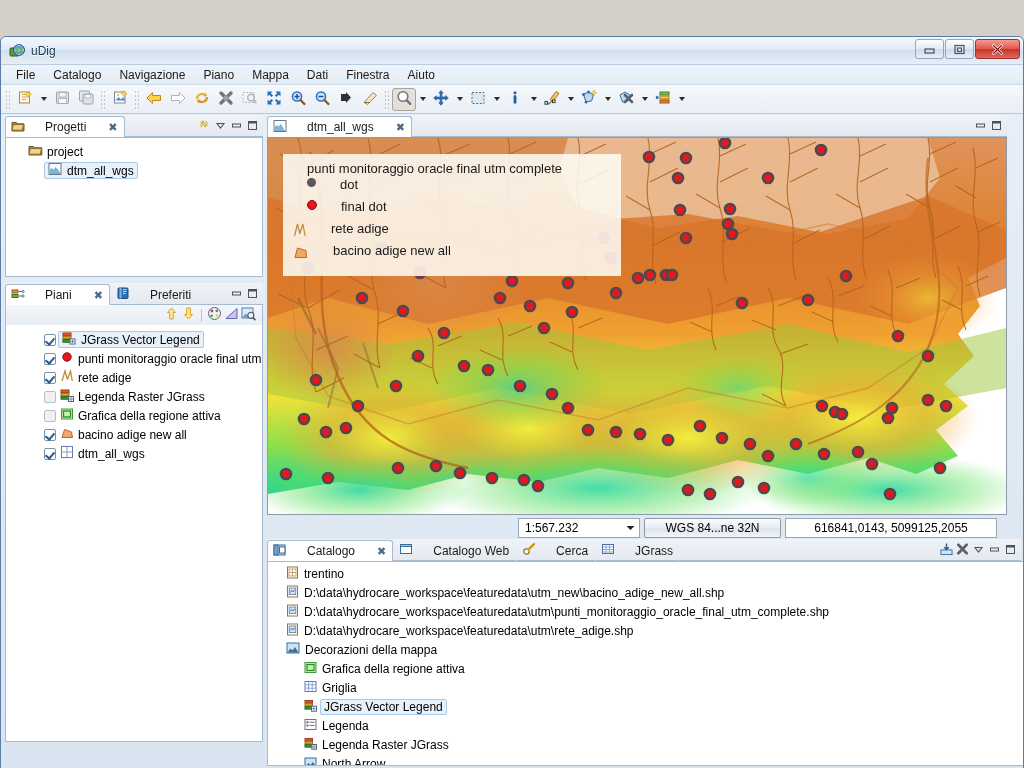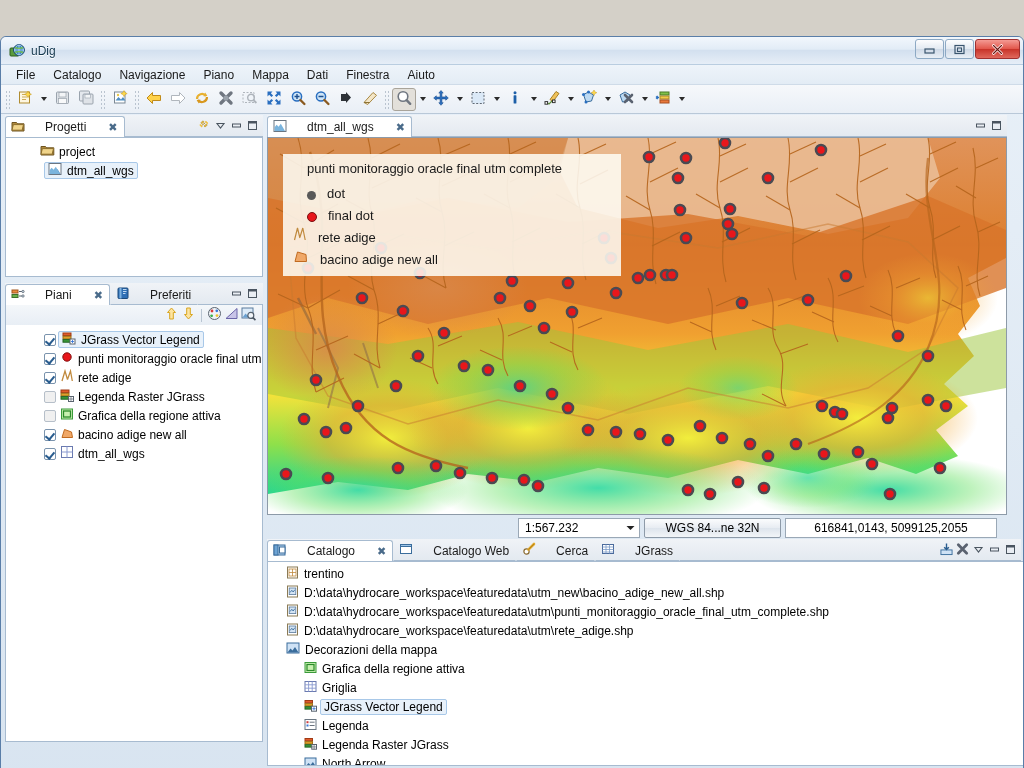--- a/index.html
+++ b/index.html
@@ -226,21 +226,21 @@
   #statusbar .sdiv{ width:1px;height:24px;background:#c6d0db; margin:0 8px;}
 
   
   #legend {
     position:absolute; left:15px; top:16px; width:338px;
     background:rgba(253,250,243,0.88);
     padding:8px 10px 10px 10px;
     font-size:13px; color:#1a1a1a;
     line-height:1.0;
   }
-  #legend .lrow{ display:flex; align-items:flex-end; gap:11px; height:22px;}
+  #legend .lrow{ display:flex; align-items:flex-start; gap:24px; height:22px;}
   #legend .ltitle{ padding-left:14px; margin-bottom:3px; font-size:13px;}
   #legend .lind{ padding-left:14px; }
   .dotg { width:9px;height:9px;border-radius:50%;background:#595959; flex:0 0 auto;}
   .dotr { width:10px;height:10px;border-radius:50%;background:#e8161b;border:1px solid #7a1010; flex:0 0 auto;}
 </style>
 </head>
 <body>
 
 <div id="window">
 
@@ -554,21 +554,21 @@
             </span>
             <span class="minmax">
               <svg width="11" height="11" viewBox="0 0 11 11">
                   <rect x="1.5" y="1.5" width="8" height="8" fill="none" stroke="#4a5560"></rect>
                   <rect x="1.5" y="1.5" width="8" height="2" fill="#4a5560"></rect>
                 </svg>
             </span>
           </div>
         </div>
         <div class="body">
-          <div class="treerow" style="padding-left:34px;margin-top:4px;">
+          <div class="treerow" style="padding-left:22px;margin-top:4px;">
             <span>
               <svg width="15" height="14" viewBox="0 0 15 14">
                   <path d="M1 3.5h4.5l1.2 1.3H13.8v7.2H1z" fill="#b08a3e" stroke="#6e5420"></path>
                   <path d="M2.3 5.6h11.2l-1.3 5.6H1z" fill="#f0d48a" stroke="#8a6c2a"></path>
                 </svg>
             </span>
             <span>project</span>
           </div>
           <div class="treerow" style="padding-left:40px;">
             <span class="selbox" style="display:flex;align-items:center;gap:5px;height:17px;">

